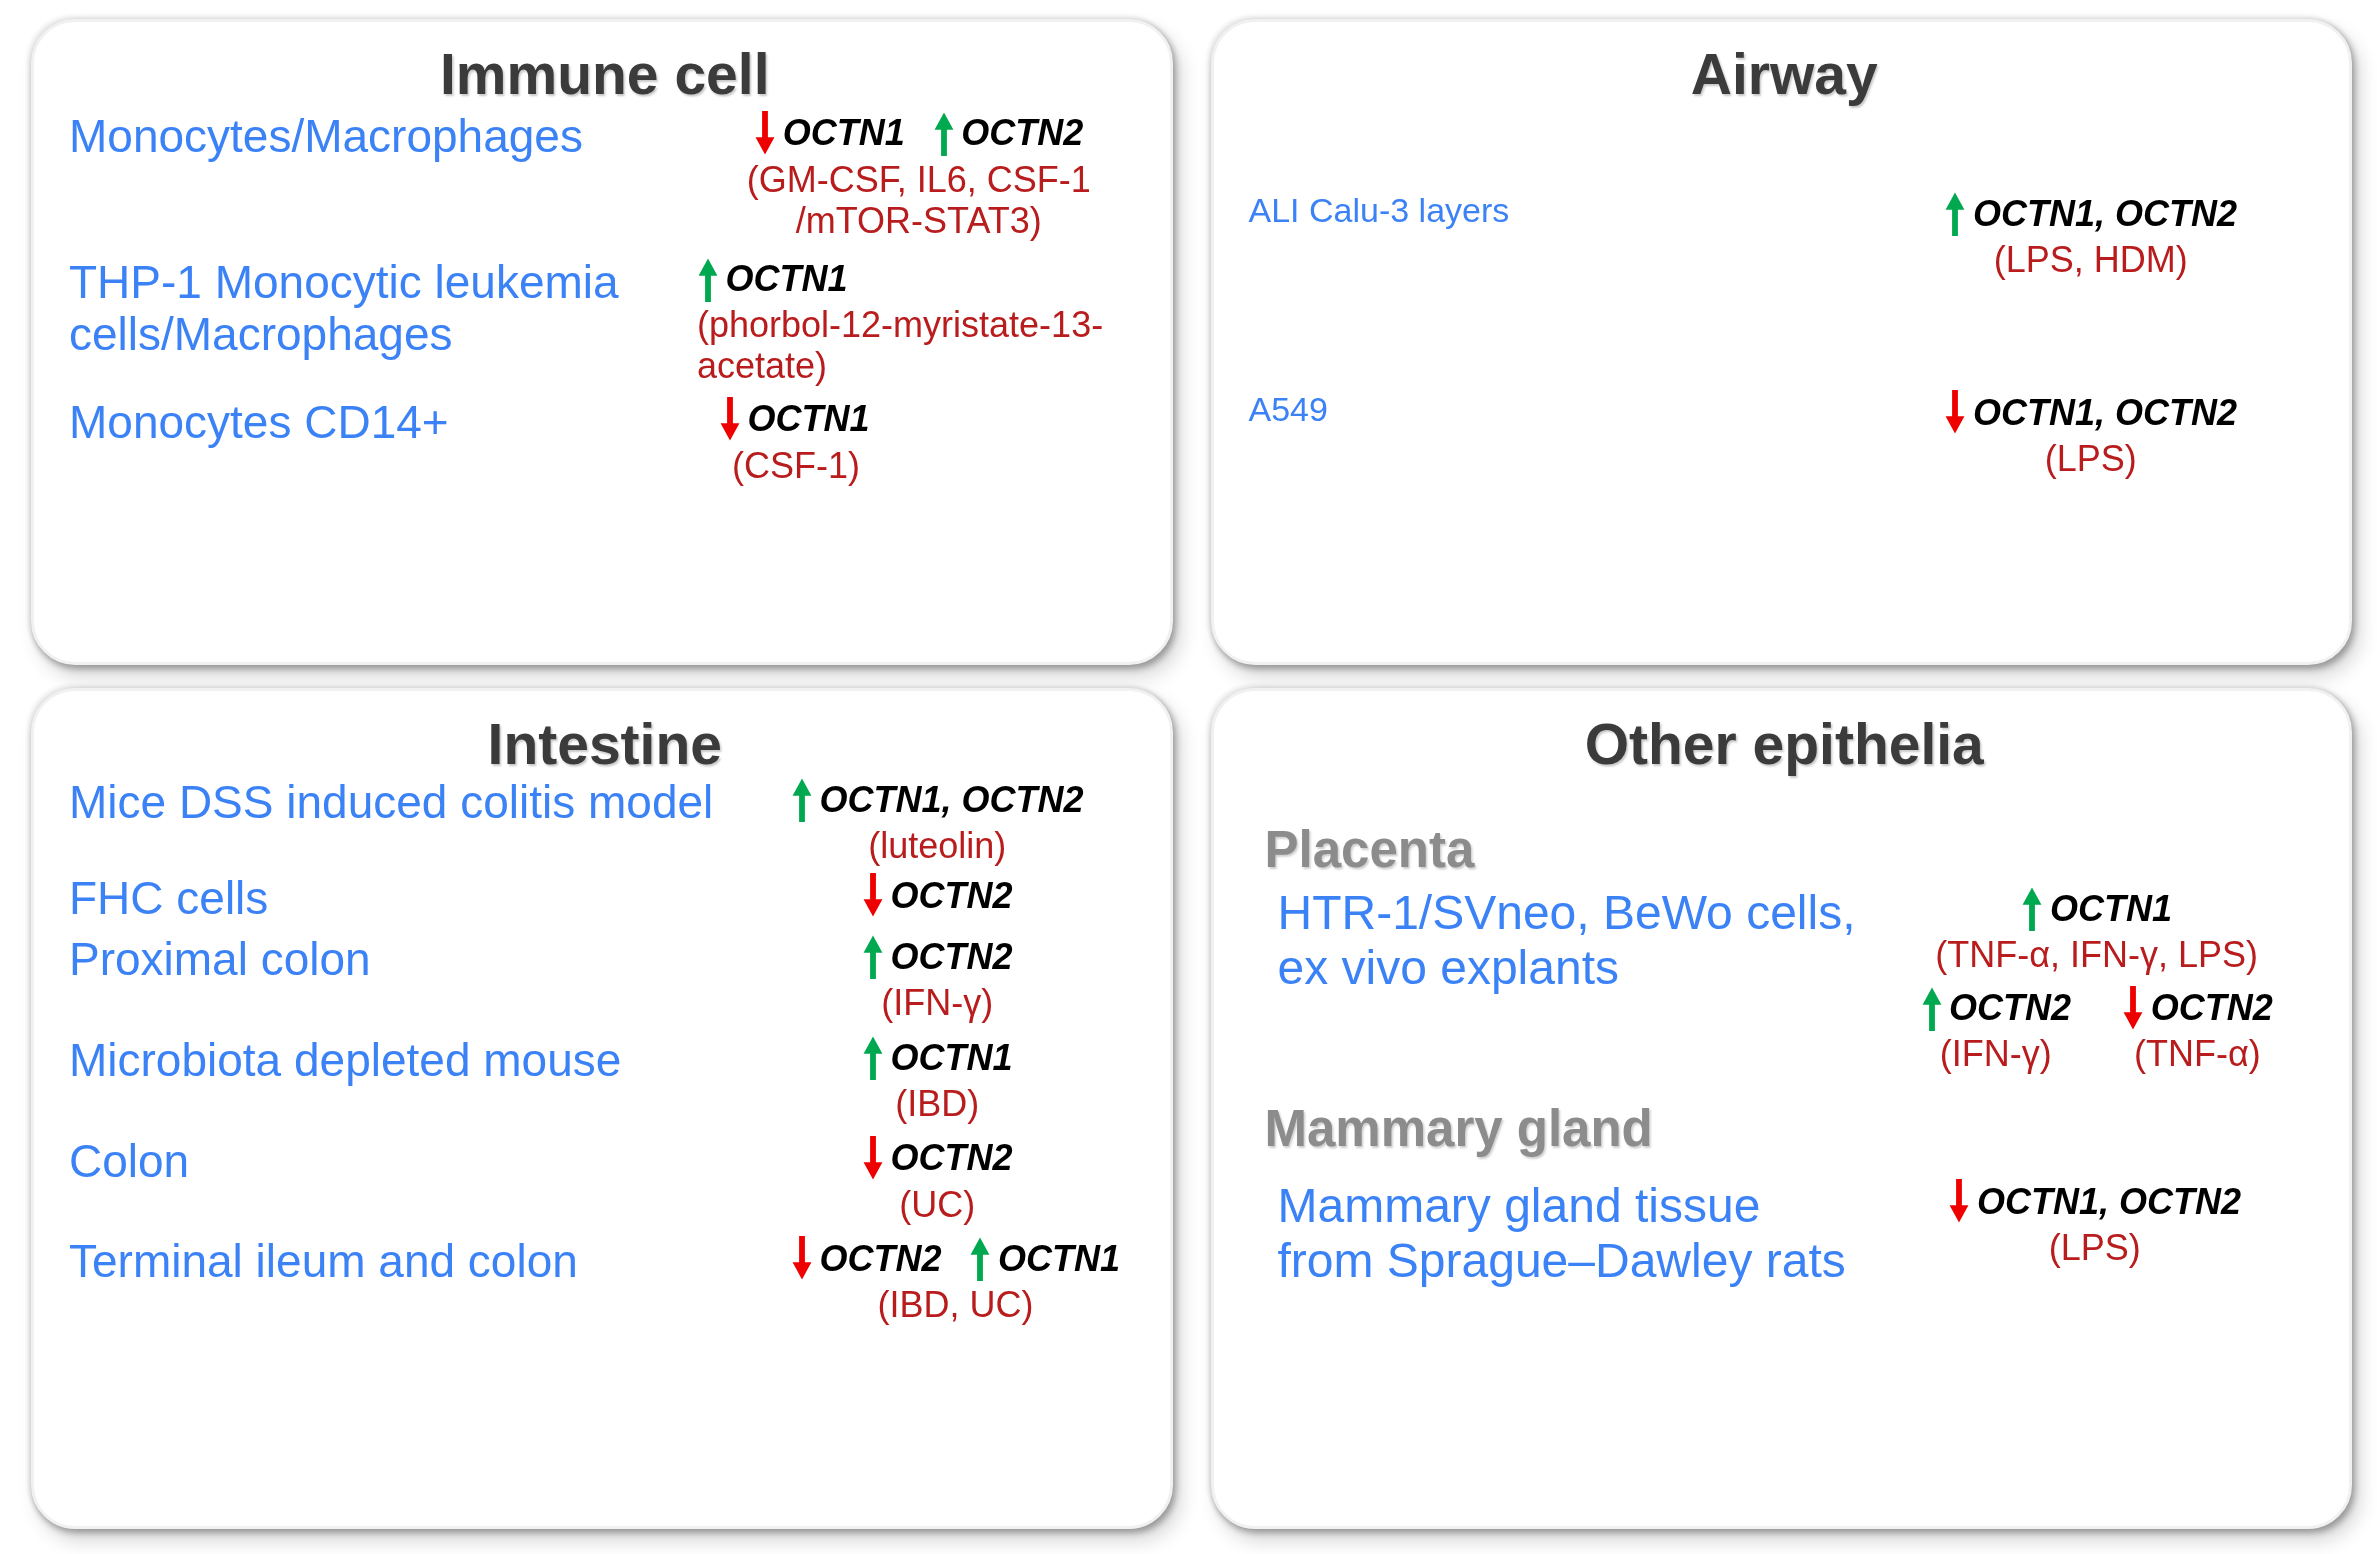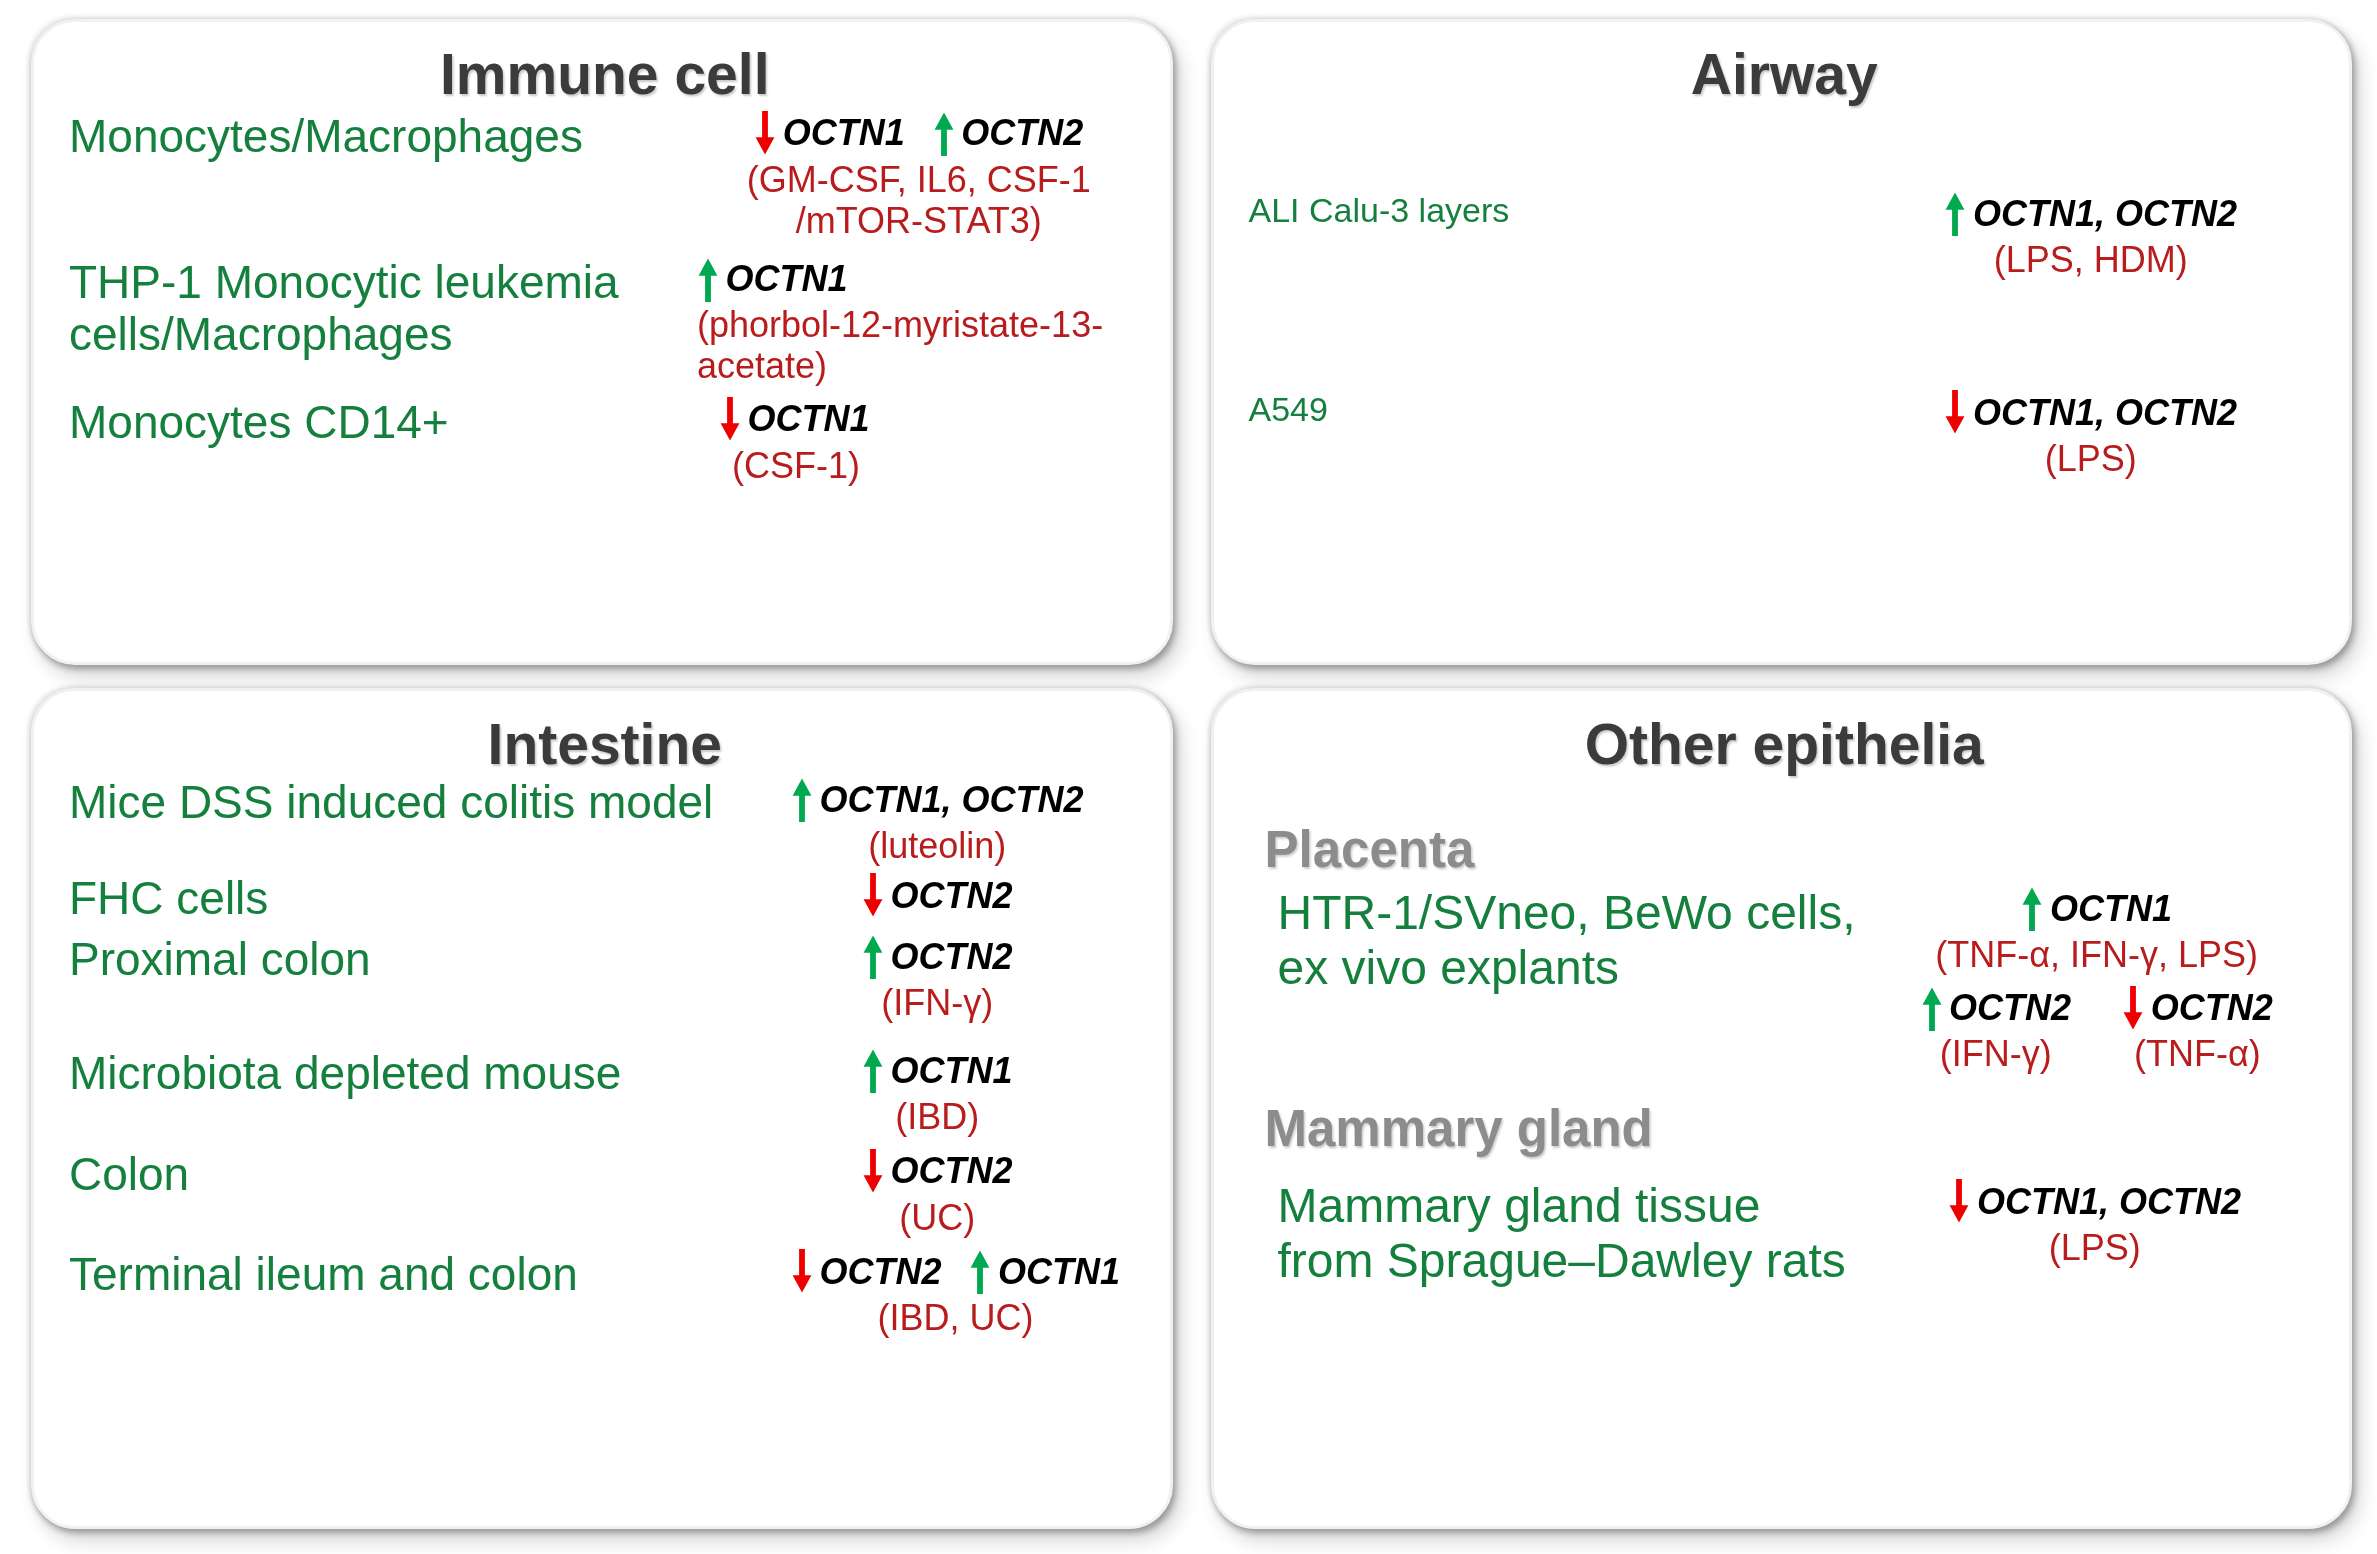--- a/index.html
+++ b/index.html
@@ -70,21 +70,21 @@
     margin-top: 10.2px;
   }
   .row {
     display: flex;
     align-items: flex-start;
     position: relative;
   }
   .row-label {
     font-size: 46px;
     line-height: 1.13;
-    color: #15803d;
+    color: #3b82f6;
     white-space: pre-line;
     flex: 0 0 auto;
   }
   .row-right {
     flex: 1 1 auto;
     display: flex;
     flex-direction: column;
     align-items: center;
   }
 
@@ -310,21 +310,21 @@
                   <svg viewBox="0 0 30 62">
                     <polygon points="11,0 19,0 19,36 28,36 15,60 2,36 11,36" fill="#ee0000"></polygon>
                   </svg>
                 </span>
               <span class="gene">OCTN2</span>
             </span>
           </div>
         </div>
       </div>
 
-      <div class="row" style="margin-bottom:25px;">
+      <div class="row" style="margin-bottom:12px;">
         <div class="row-label">Proximal colon</div>
         <div class="row-right">
           <div class="gene-line">
             <span class="gene-group">
               <span class="arrow">
                   <svg viewBox="0 0 30 62">
                     <polygon points="15,2 28,26 19,26 19,62 11,62 11,26 2,26" fill="#00a84f"></polygon>
                   </svg>
                 </span>
               <span class="gene">OCTN2</span>

